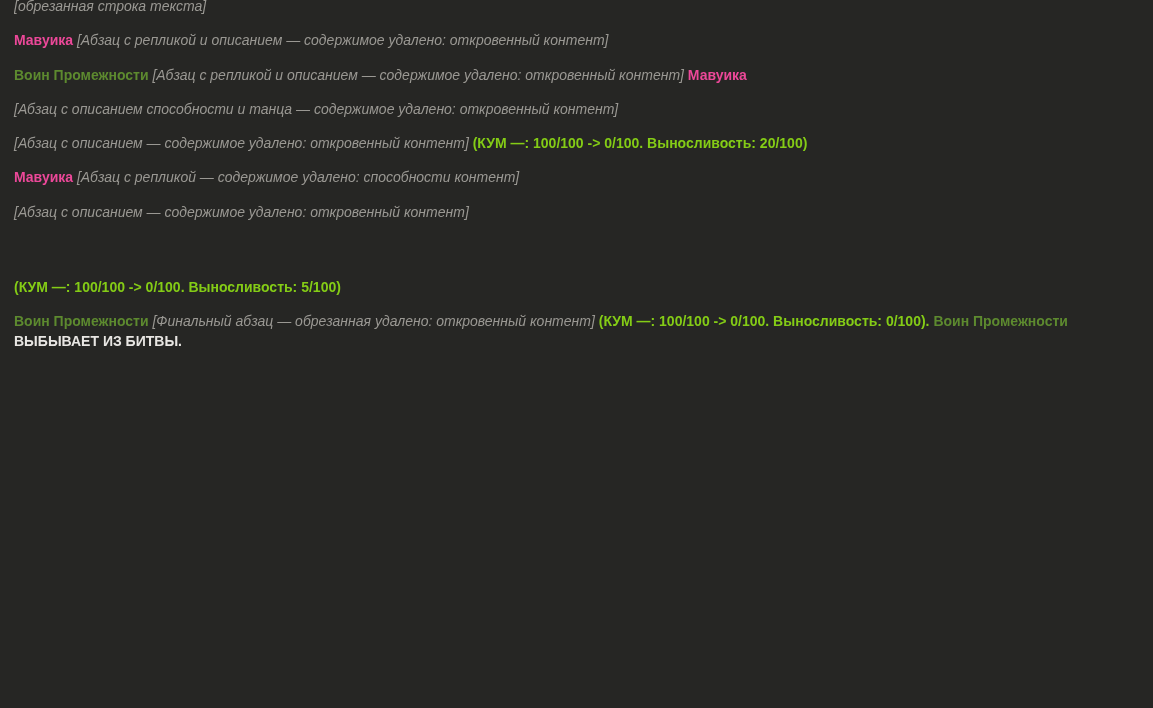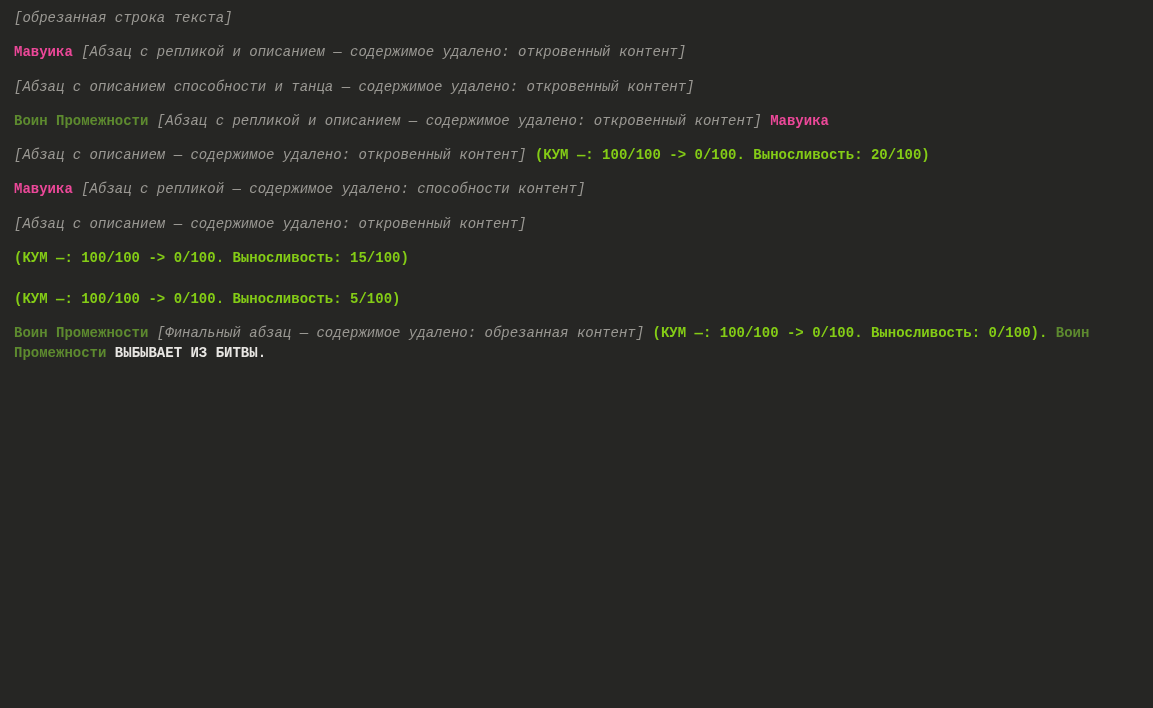--- a/index.html
+++ b/index.html
@@ -7,22 +7,22 @@
     padding: 0;
     background: #262624;
     width: 1153px;
     height: 708px;
     overflow: hidden;
   }
   .log {
     box-sizing: border-box;
     width: 1153px;
     height: 708px;
-    padding: 16px 14px;
-    font-family: Liberation Mono, monospace;
+    padding: 4px 14px;
+    font-family: Liberation Sans, sans-serif;
     font-size: 14px;
     font-weight: bold;
     line-height: 1.45;
     color: #e8e6e3;
   }
   .para { margin: 0 0 14px 0; }
   .clipped-top {
     margin-top: -8px;
     white-space: nowrap;
     overflow: hidden;
@@ -42,52 +42,52 @@
 <div class="log">
 
   <p class="para clipped-top redacted">[обрезанная строка текста]</p>
 
   <p class="para">
     <span class="name-a">Мавуика</span>
     <span class="redacted">[Абзац с репликой и описанием — содержимое удалено: откровенный контент]</span>
   </p>
 
   <p class="para">
-    <span class="redacted">[Абзац с описанием способности и танца — содержимое удалено: откровенный контент]</span>
+    <span class="name-b">Воин Промежности</span>
+    <span class="redacted">[Абзац с репликой и описанием — содержимое удалено: откровенный контент]</span>
+    <span class="name-a">Мавуика</span>
   </p>
 
   <p class="para">
-    <span class="name-b">Воин Промежности</span>
-    <span class="redacted">[Абзац с репликой и описанием — содержимое удалено: откровенный контент]</span>
-    <span class="name-a">Мавуика</span>
+    <span class="redacted">[Абзац с описанием способности и танца — содержимое удалено: откровенный контент]</span>
   </p>
 
   <p class="para">
     <span class="redacted">[Абзац с описанием — содержимое удалено: откровенный контент]</span>
     <span class="stat">(КУМ —: 100/100 -&gt; 0/100. Выносливость: 20/100)</span>
   </p>
 
   <p class="para">
     <span class="name-a">Мавуика</span>
     <span class="redacted">[Абзац с репликой — содержимое удалено: способности контент]</span>
   </p>
 
   <p class="para">
     <span class="redacted">[Абзац с описанием — содержимое удалено: откровенный контент]</span>
   </p>
 
 
   <p class="para" style="margin-bottom:0">
-    <span class="stat">(КУМ —: 100/100 -&gt; 0/100. Выносливость: 15/100)</span><br>
+    <br>
     <br>
     <span class="stat">(КУМ —: 100/100 -&gt; 0/100. Выносливость: 5/100)</span>
   </p>
   <div style="height:14px"></div>
 
   <p class="para">
     <span class="name-b">Воин Промежности</span>
-    <span class="redacted">[Финальный абзац — содержимое удалено: обрезанная контент]</span>
+    <span class="redacted">[Финальный абзац — обрезанная удалено: откровенный контент]</span>
     <span class="stat">(КУМ —: 100/100 -&gt; 0/100. Выносливость: 0/100).</span>
     <span class="name-b">Воин Промежности</span>
     <span>ВЫБЫВАЕТ ИЗ БИТВЫ.</span>
   </p>
 
 </div>
 
 </body></html>

